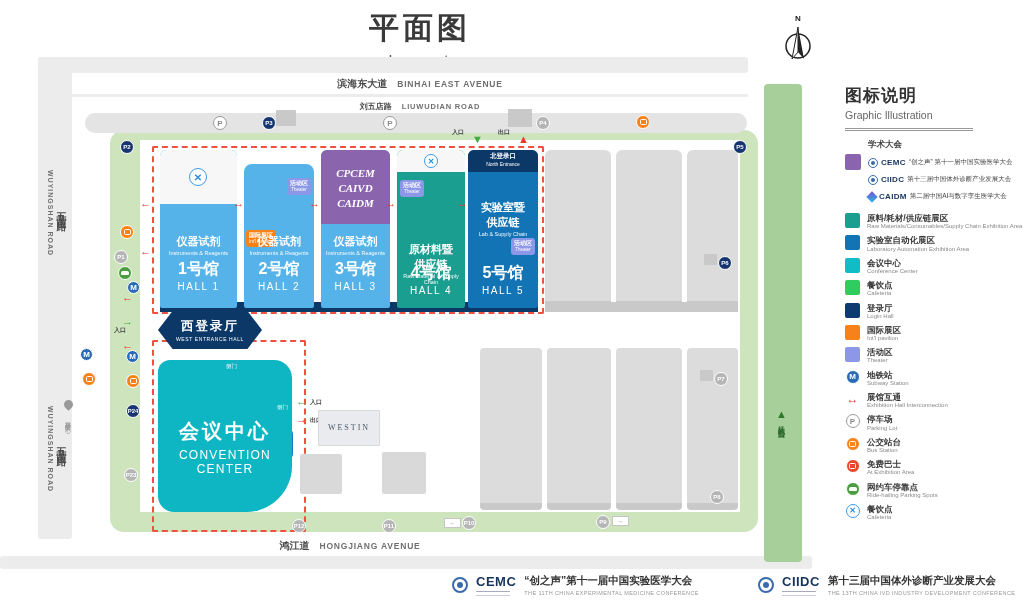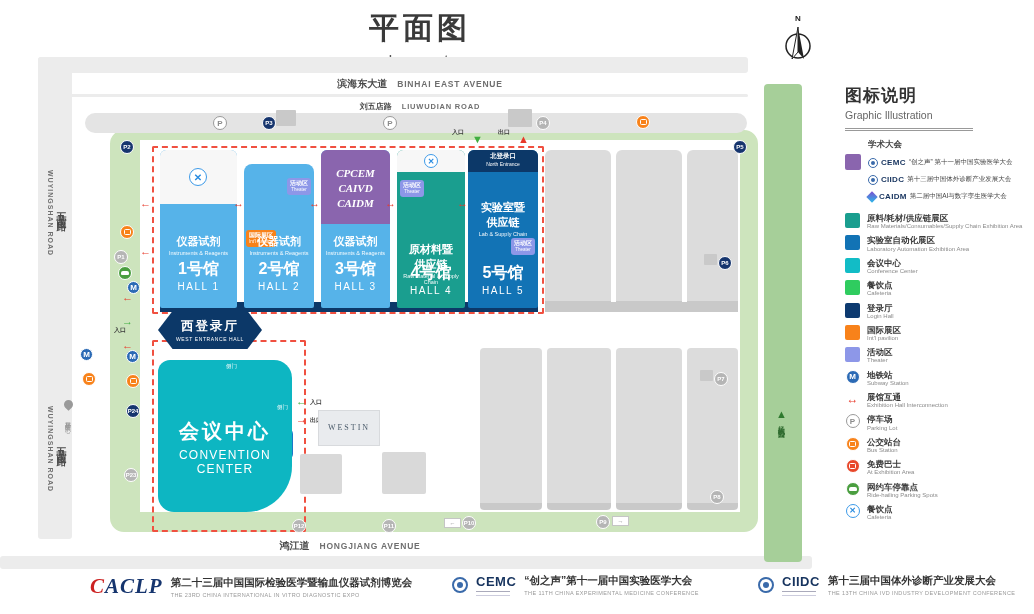--- a/index.html
+++ b/index.html
@@ -529,27 +529,20 @@
             <span class="circ caf-icon caf-sm"></span>
           </span>
         <div>
             <div class="lg-z">餐饮点</div>
             <div class="lg-e">Cafeteria</div>
           </div>
       </div>
     </div>
   </div>
 
-  <div class="abs footer-block" style="left:90px; top:574px;">
-    <span class="caclp-logo">CACLP</span>
-    <div>
-      <div class="f-zh">第二十三届中国国际检验医学暨输血仪器试剂博览会</div>
-      <div class="f-en">THE 23RD CHINA INTERNATIONAL IN VITRO DIAGNOSTIC EXPO</div>
-    </div>
-  </div>
   <div class="abs footer-block" style="left:452px; top:574px;">
     <span class="f-logo-circ">
         <i></i>
       </span>
     <div>
       <div class="f-brand">CEMC</div>
       <div class="f-brand-sub"></div>
     </div>
     <div>
       <div class="f-zh">“创之声”第十一届中国实验医学大会</div>

